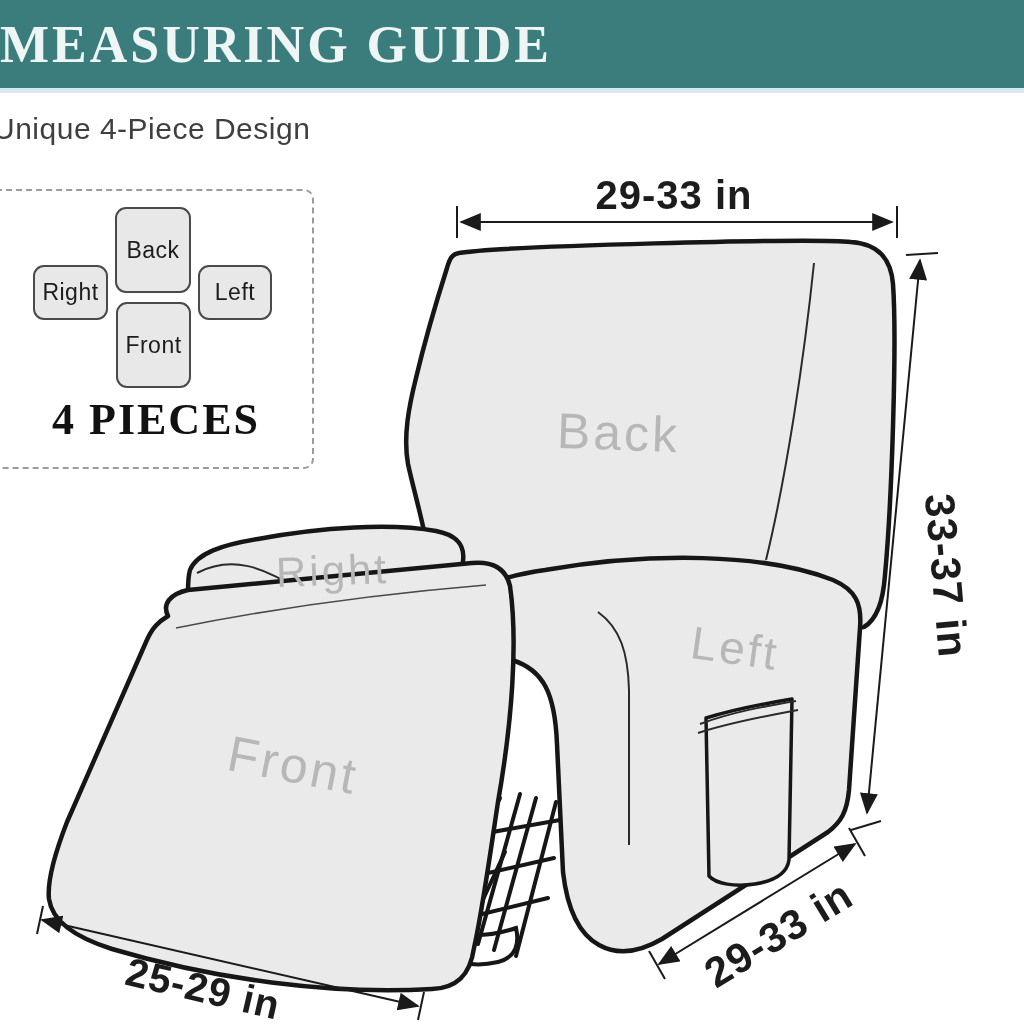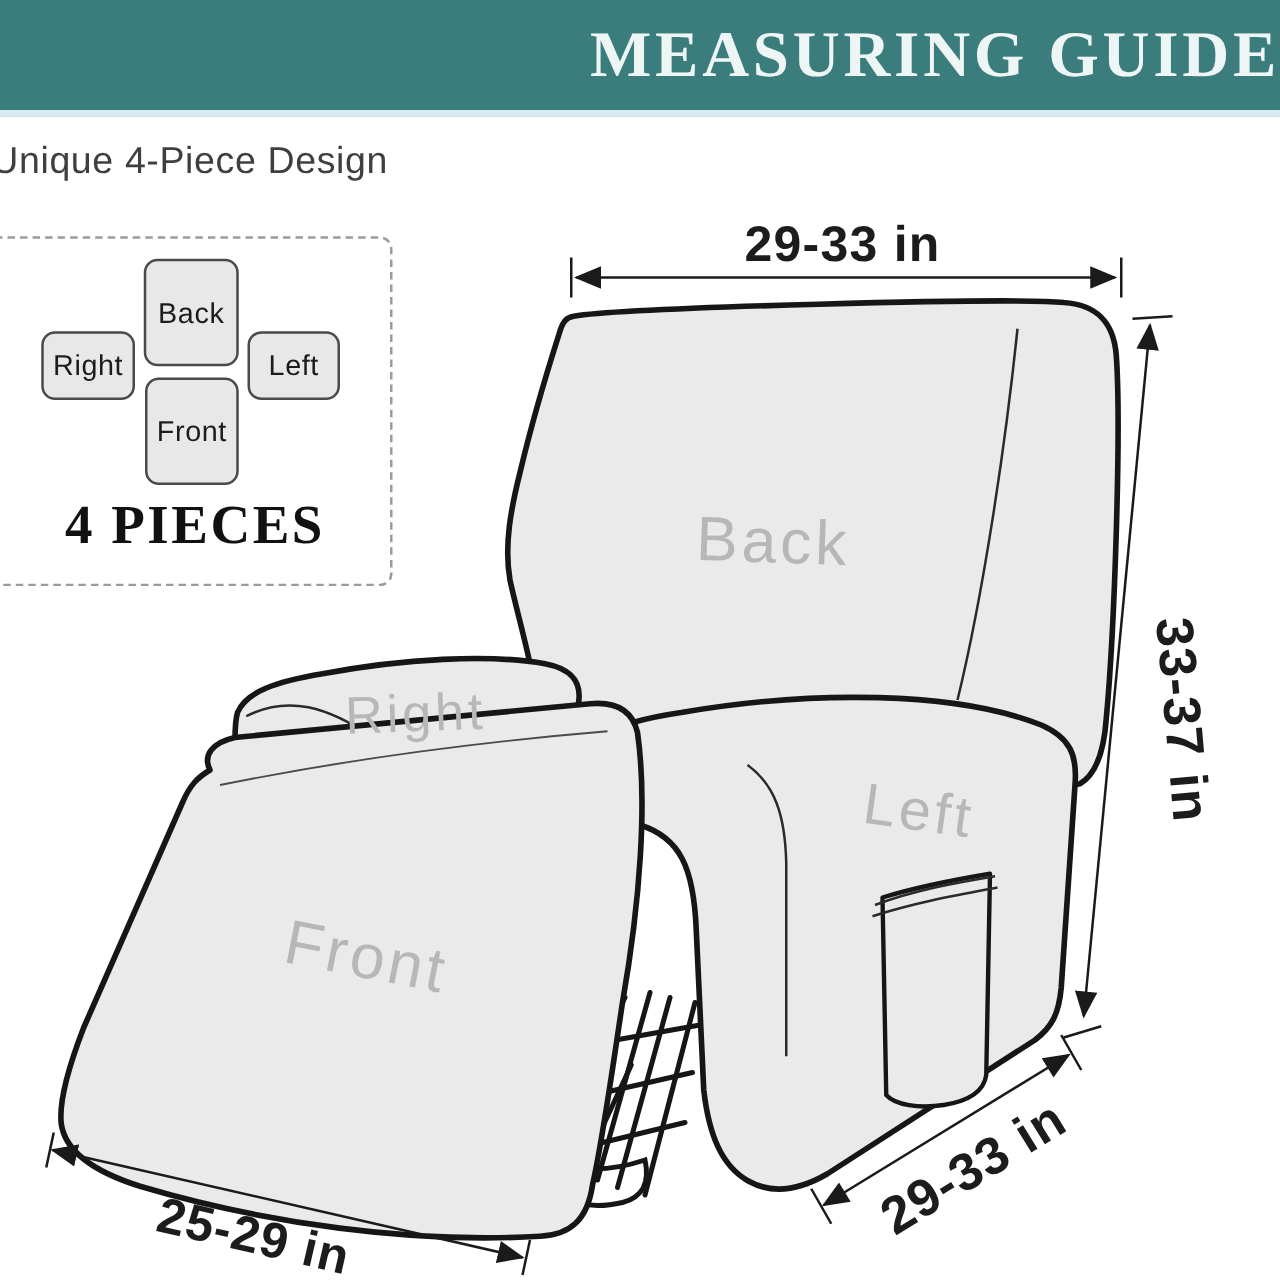--- a/index.html
+++ b/index.html
@@ -10,21 +10,21 @@
     overflow: hidden;
     font-family: "Liberation Sans", sans-serif;
   }
 
   
   .banner {
     position: absolute; top: 0; left: 0;
     width: 1024px; height: 88px;
     background: #3B7C7C;
     border-bottom: 5px solid #D8EAF1;
-    display: flex; align-items: center; justify-content: flex-end;
+    display: flex; align-items: center; justify-content: flex-start;
   }
   .banner-title {
     font-family: "Liberation Serif", serif;
     font-weight: bold;
     font-size: 52px;
     letter-spacing: 3px;
     color: #EDF6F5;
     margin: 0;
   }
 

